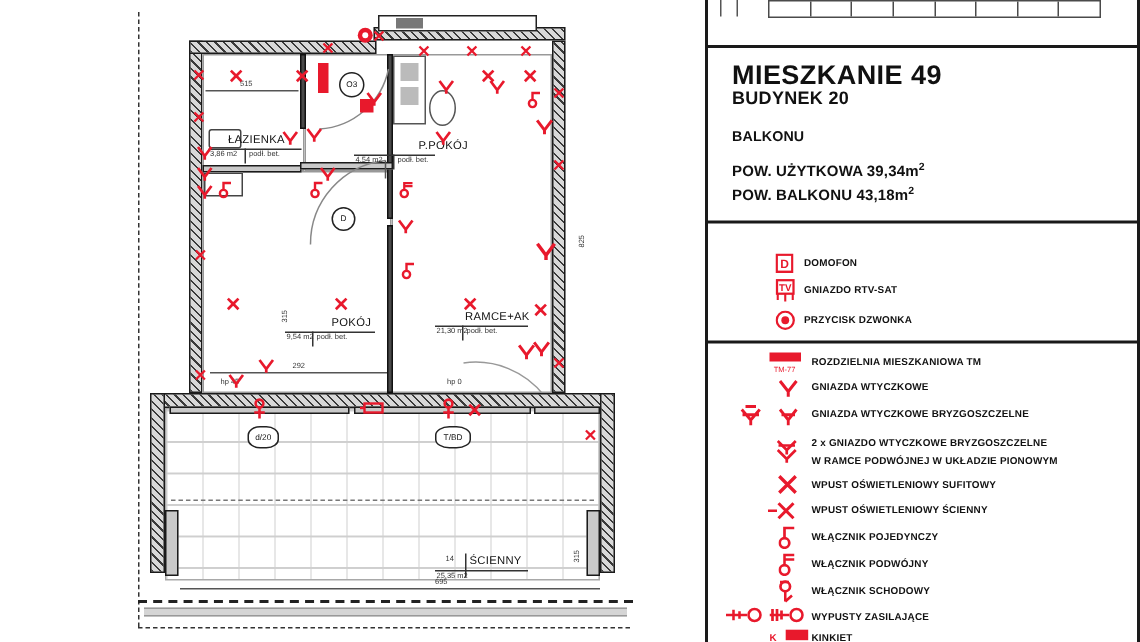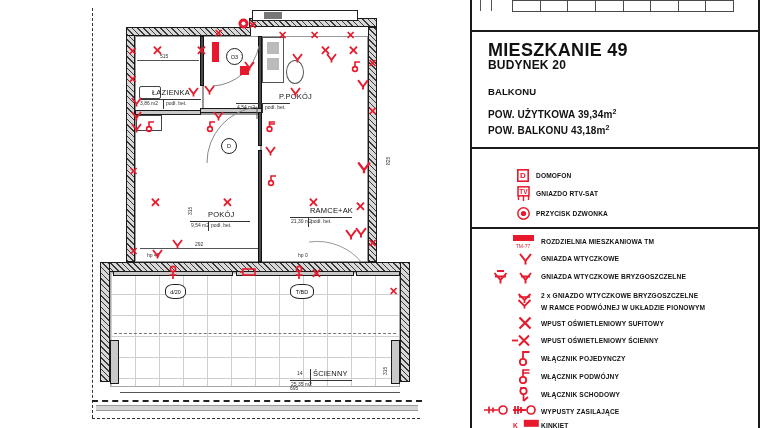--- a/index.html
+++ b/index.html
@@ -148,21 +148,21 @@
     <div class="vdiv" style="left:163px;top:99px;height:10px;"></div>
     <div class="lbl-dim" style="left:140px;top:101px;">3,86 m2</div>
     <div class="lbl-dim" style="left:166px;top:101px;">podł. bet.</div>
 
     <div class="lbl-room" style="left:236px;top:93px;padding-left:43px;">P.POKÓJ</div>
     <div class="underline-box" style="left:236px;top:103px;width:54px;"></div>
     <div class="vdiv" style="left:262px;top:103px;height:10px;"></div>
     <div class="lbl-dim" style="left:237px;top:105px;">4,54 m2</div>
     <div class="lbl-dim" style="left:265px;top:105px;">podł. bet.</div>
 
-    <div class="lbl-room" style="left:208px;top:211px;">POKÓJ</div>
+    <div class="lbl-room" style="left:221px;top:211px;">POKÓJ</div>
     <div class="underline-box" style="left:190px;top:221px;width:60px;"></div>
     <div class="vdiv" style="left:208px;top:221px;height:10px;"></div>
     <div class="lbl-dim" style="left:191px;top:223px;">9,54 m2</div>
     <div class="lbl-dim" style="left:211px;top:223px;">podł. bet.</div>
 
     <div class="lbl-room" style="left:310px;top:207px;">RAMCE+AK</div>
     <div class="underline-box" style="left:290px;top:217px;width:62px;"></div>
     <div class="vdiv" style="left:308px;top:217px;height:10px;"></div>
     <div class="lbl-dim" style="left:291px;top:219px;">21,30 m2</div>
     <div class="lbl-dim" style="left:311px;top:219px;">podł. bet.</div>

